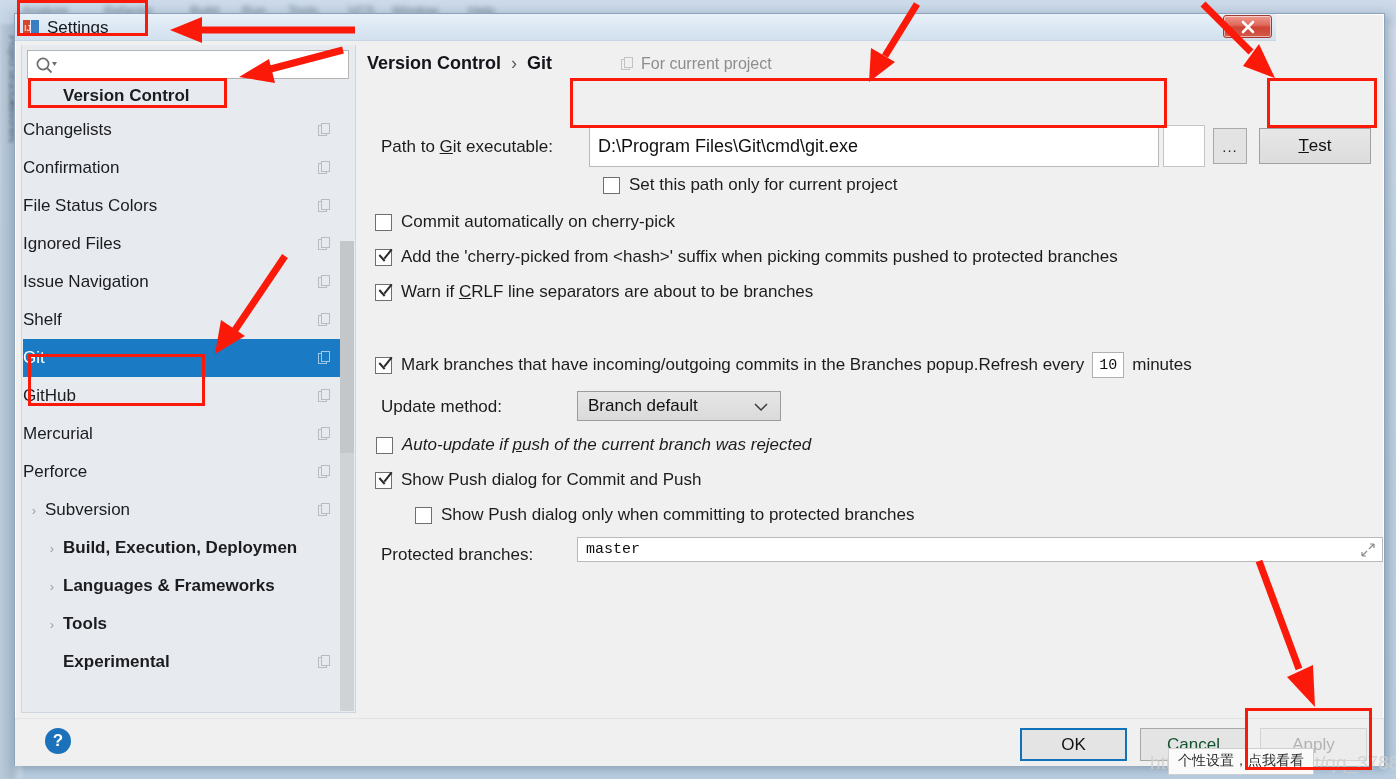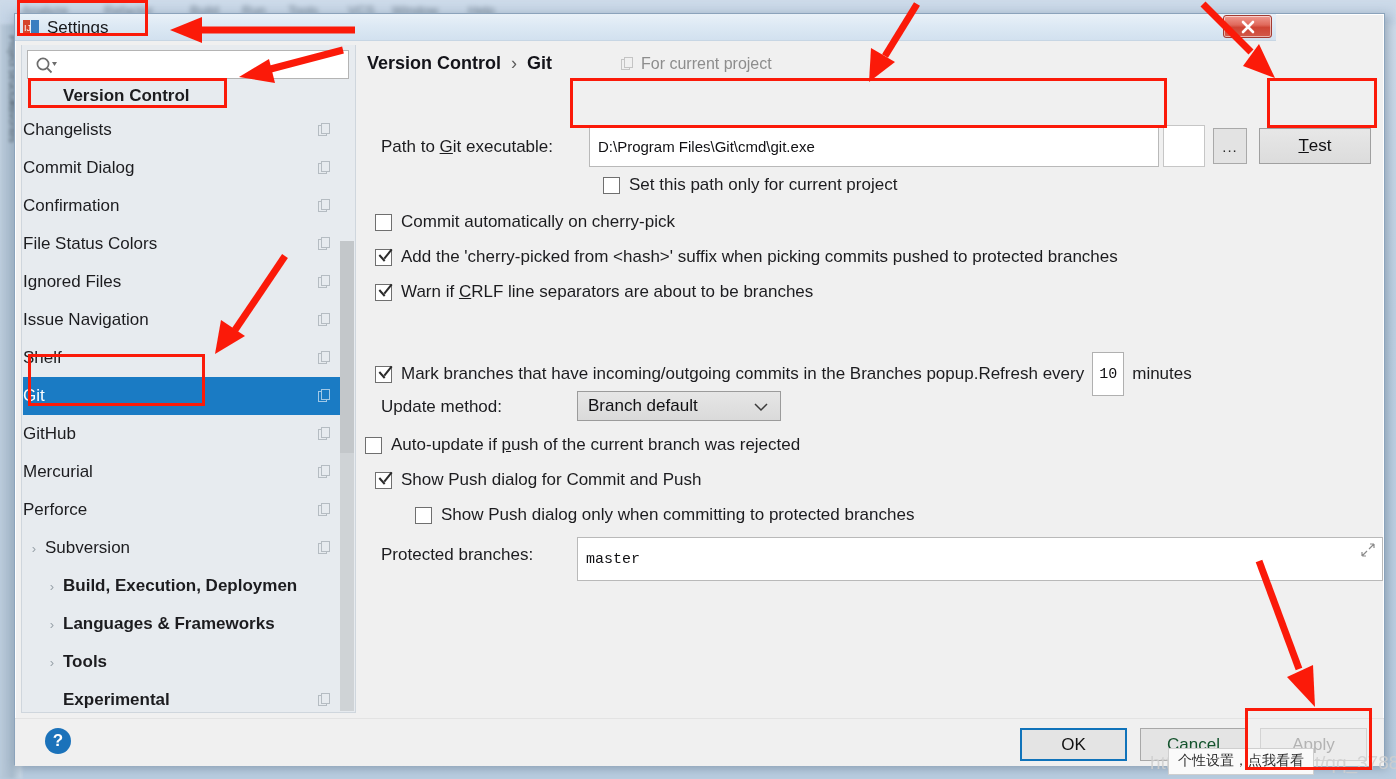--- a/index.html
+++ b/index.html
@@ -73,53 +73,53 @@
   
   #pane { position:absolute; left:348px; top:4px; width:1016px; height:668px; background:#f0f0f0; }
   #crumb { position:absolute; left:4px; top:8px; font-size:18px; font-weight:bold; color:#14141a; }
   #crumb .sep { font-weight:normal; color:#5c5c5c; padding:0 5px; }
   #for-project { position:absolute; left:258px; top:10px; font-size:16px; color:#8d8d8d; display:flex; align-items:center;}
   #for-project .copyic { width:14px; height:14px; margin-right:6px; opacity:.5;}
 
   #path-label { position:absolute; left:18px; top:92px; font-size:17px; color:#1c1c1f; }
   #path-input { position:absolute; left:226px; top:80px; width:570px; height:42px;
     background:#fff; border:1px solid #b9b9b9;
-    font-family:"Liberation Sans",sans-serif; font-size:15px; color:#101013;
+    font-family:"Liberation Sans",sans-serif; font-size:18px; color:#101013;
     padding:4px 8px; outline:none; }
   #path-extra { position:absolute; left:800px; top:80px; width:42px; height:42px; background:#fff; border:1px solid #c6c6c6;}
   #browse-btn { position:absolute; left:850px; top:83px; width:34px; height:36px;
     background:#e3e3e3; border:1px solid #a9a9a9; display:flex; align-items:center; justify-content:center;
     font-size:15px; letter-spacing:1px; color:#2b2b2b; cursor:pointer; }
   #test-btn { position:absolute; left:896px; top:83px; width:112px; height:36px;
     background:linear-gradient(180deg,#e7e7e7,#dcdcdc); border:1px solid #a0a0a0;
     display:flex; align-items:center; justify-content:center; font-size:17px; color:#101013; cursor:pointer;}
   #test-btn u { text-decoration:underline; }
 
   .row { position:absolute; display:flex; align-items:center; }
   .cb { width:17px; height:17px; border:1px solid #6f6f6f; background:#fff; flex:none;
         position:relative; margin-right:9px; cursor:pointer; }
   .cb.checked::after { content:""; position:absolute; left:2px; top:7px; width:8px; height:2px;
         background:#2b2b2b; transform:rotate(48deg); }
   .cb.checked::before { content:""; position:absolute; left:6px; top:3px; width:12px; height:2px;
         background:#2b2b2b; transform:rotate(-52deg); }
   .row .txt { font-size:17px; color:#1c1c1f; white-space:nowrap; }
   .row .txt u { text-decoration:underline; }
 
-  #refresh-num { width:32px; height:44px; background:#fff; border:1px solid #b0b0b0;
+  #refresh-num { width:32px; height:26px; background:#fff; border:1px solid #b0b0b0;
     font-family:"Liberation Mono",monospace; font-size:15px; text-align:center; color:#101013;
     outline:none; margin:0 8px; }
 
   #update-label { position:absolute; left:18px; top:352px; font-size:17px; color:#1c1c1f; }
   #update-select { position:absolute; left:214px; top:346px; width:204px; height:30px;
     background:linear-gradient(180deg,#e6e6e6,#dadada); border:1px solid #9b9b9b;
     display:flex; align-items:center; padding-left:10px; font-size:17px; color:#101013; cursor:pointer;}
   #update-select .chev { position:absolute; right:12px; top:8px; color:#3a3a3a; font-size:13px; }
 
   #prot-label { position:absolute; left:18px; top:500px; font-size:17px; color:#1c1c1f; }
-  #prot-input { position:absolute; left:214px; top:492px; width:806px; height:44px;
+  #prot-input { position:absolute; left:214px; top:492px; width:806px; height:25px;
     background:#fff; border:1px solid #b9b9b9; font-family:"Liberation Mono",monospace;
     font-size:15px; color:#101013; padding:0 8px; outline:none; }
   #prot-expand { position:absolute; left:998px; top:498px; color:#8b8b8b; font-size:14px; }
 
   
   #footer { position:absolute; left:0; top:704px; width:1369px; height:48px; background:#f0f0f0;
     border-top:1px solid #e3e3e3; }
   #help-btn { position:absolute; left:30px; top:9px; width:26px; height:26px; border-radius:50%;
     background:#1b72ba; color:#fff; font-size:17px; font-weight:bold; display:flex;
     align-items:center; justify-content:center; cursor:pointer; }
@@ -206,27 +206,20 @@
         </div>
 
         <div class="tree-row child indent-1">
           <span class="lbl">Changelists</span>
           <span class="copyic"><svg viewBox="0 0 14 14">
                 <rect x="0.5" y="2.5" width="8" height="10" stroke="#8d969e" fill="none"></rect>
                 <rect x="3.5" y="0.5" width="8" height="10" stroke="#8d969e" fill="#e7ebef"></rect>
               </svg></span>
         </div>
 
-        <div class="tree-row child indent-1">
-          <span class="lbl">Commit Dialog</span>
-          <span class="copyic"><svg viewBox="0 0 14 14">
-                <rect x="0.5" y="2.5" width="8" height="10" stroke="#8d969e" fill="none"></rect>
-                <rect x="3.5" y="0.5" width="8" height="10" stroke="#8d969e" fill="#e7ebef"></rect>
-              </svg></span>
-        </div>
 
         <div class="tree-row child indent-1">
           <span class="lbl">Confirmation</span>
           <span class="copyic"><svg viewBox="0 0 14 14">
                 <rect x="0.5" y="2.5" width="8" height="10" stroke="#8d969e" fill="none"></rect>
                 <rect x="3.5" y="0.5" width="8" height="10" stroke="#8d969e" fill="#e7ebef"></rect>
               </svg></span>
         </div>
 
         <div class="tree-row child indent-1">
@@ -390,21 +383,21 @@
       <div id="update-label">Update method:</div>
       <div id="update-select">
         <span>Branch default</span>
         <span class="chev">
           <svg viewBox="0 0 14 9" width="14" height="9">
               <path d="M1 1 L7 7 L13 1" stroke="#3a3a3a" stroke-width="1.5" fill="none"></path>
             </svg>
         </span>
       </div>
 
-      <div class="row" style="left:2px; top:390px;">
+      <div class="row" style="left:13px; top:390px;font-style:italic;">
         <span class="cb"></span>
         <span class="txt"><span>Auto-update if </span><u>p</u><span>ush of the current branch was rejected</span></span>
       </div>
 
       <div class="row" style="left:12px; top:425px;">
         <span class="cb checked"></span>
         <span class="txt">Show Push dialog for Commit and Push</span>
       </div>
 
       <div class="row" style="left:52px; top:460px;">

